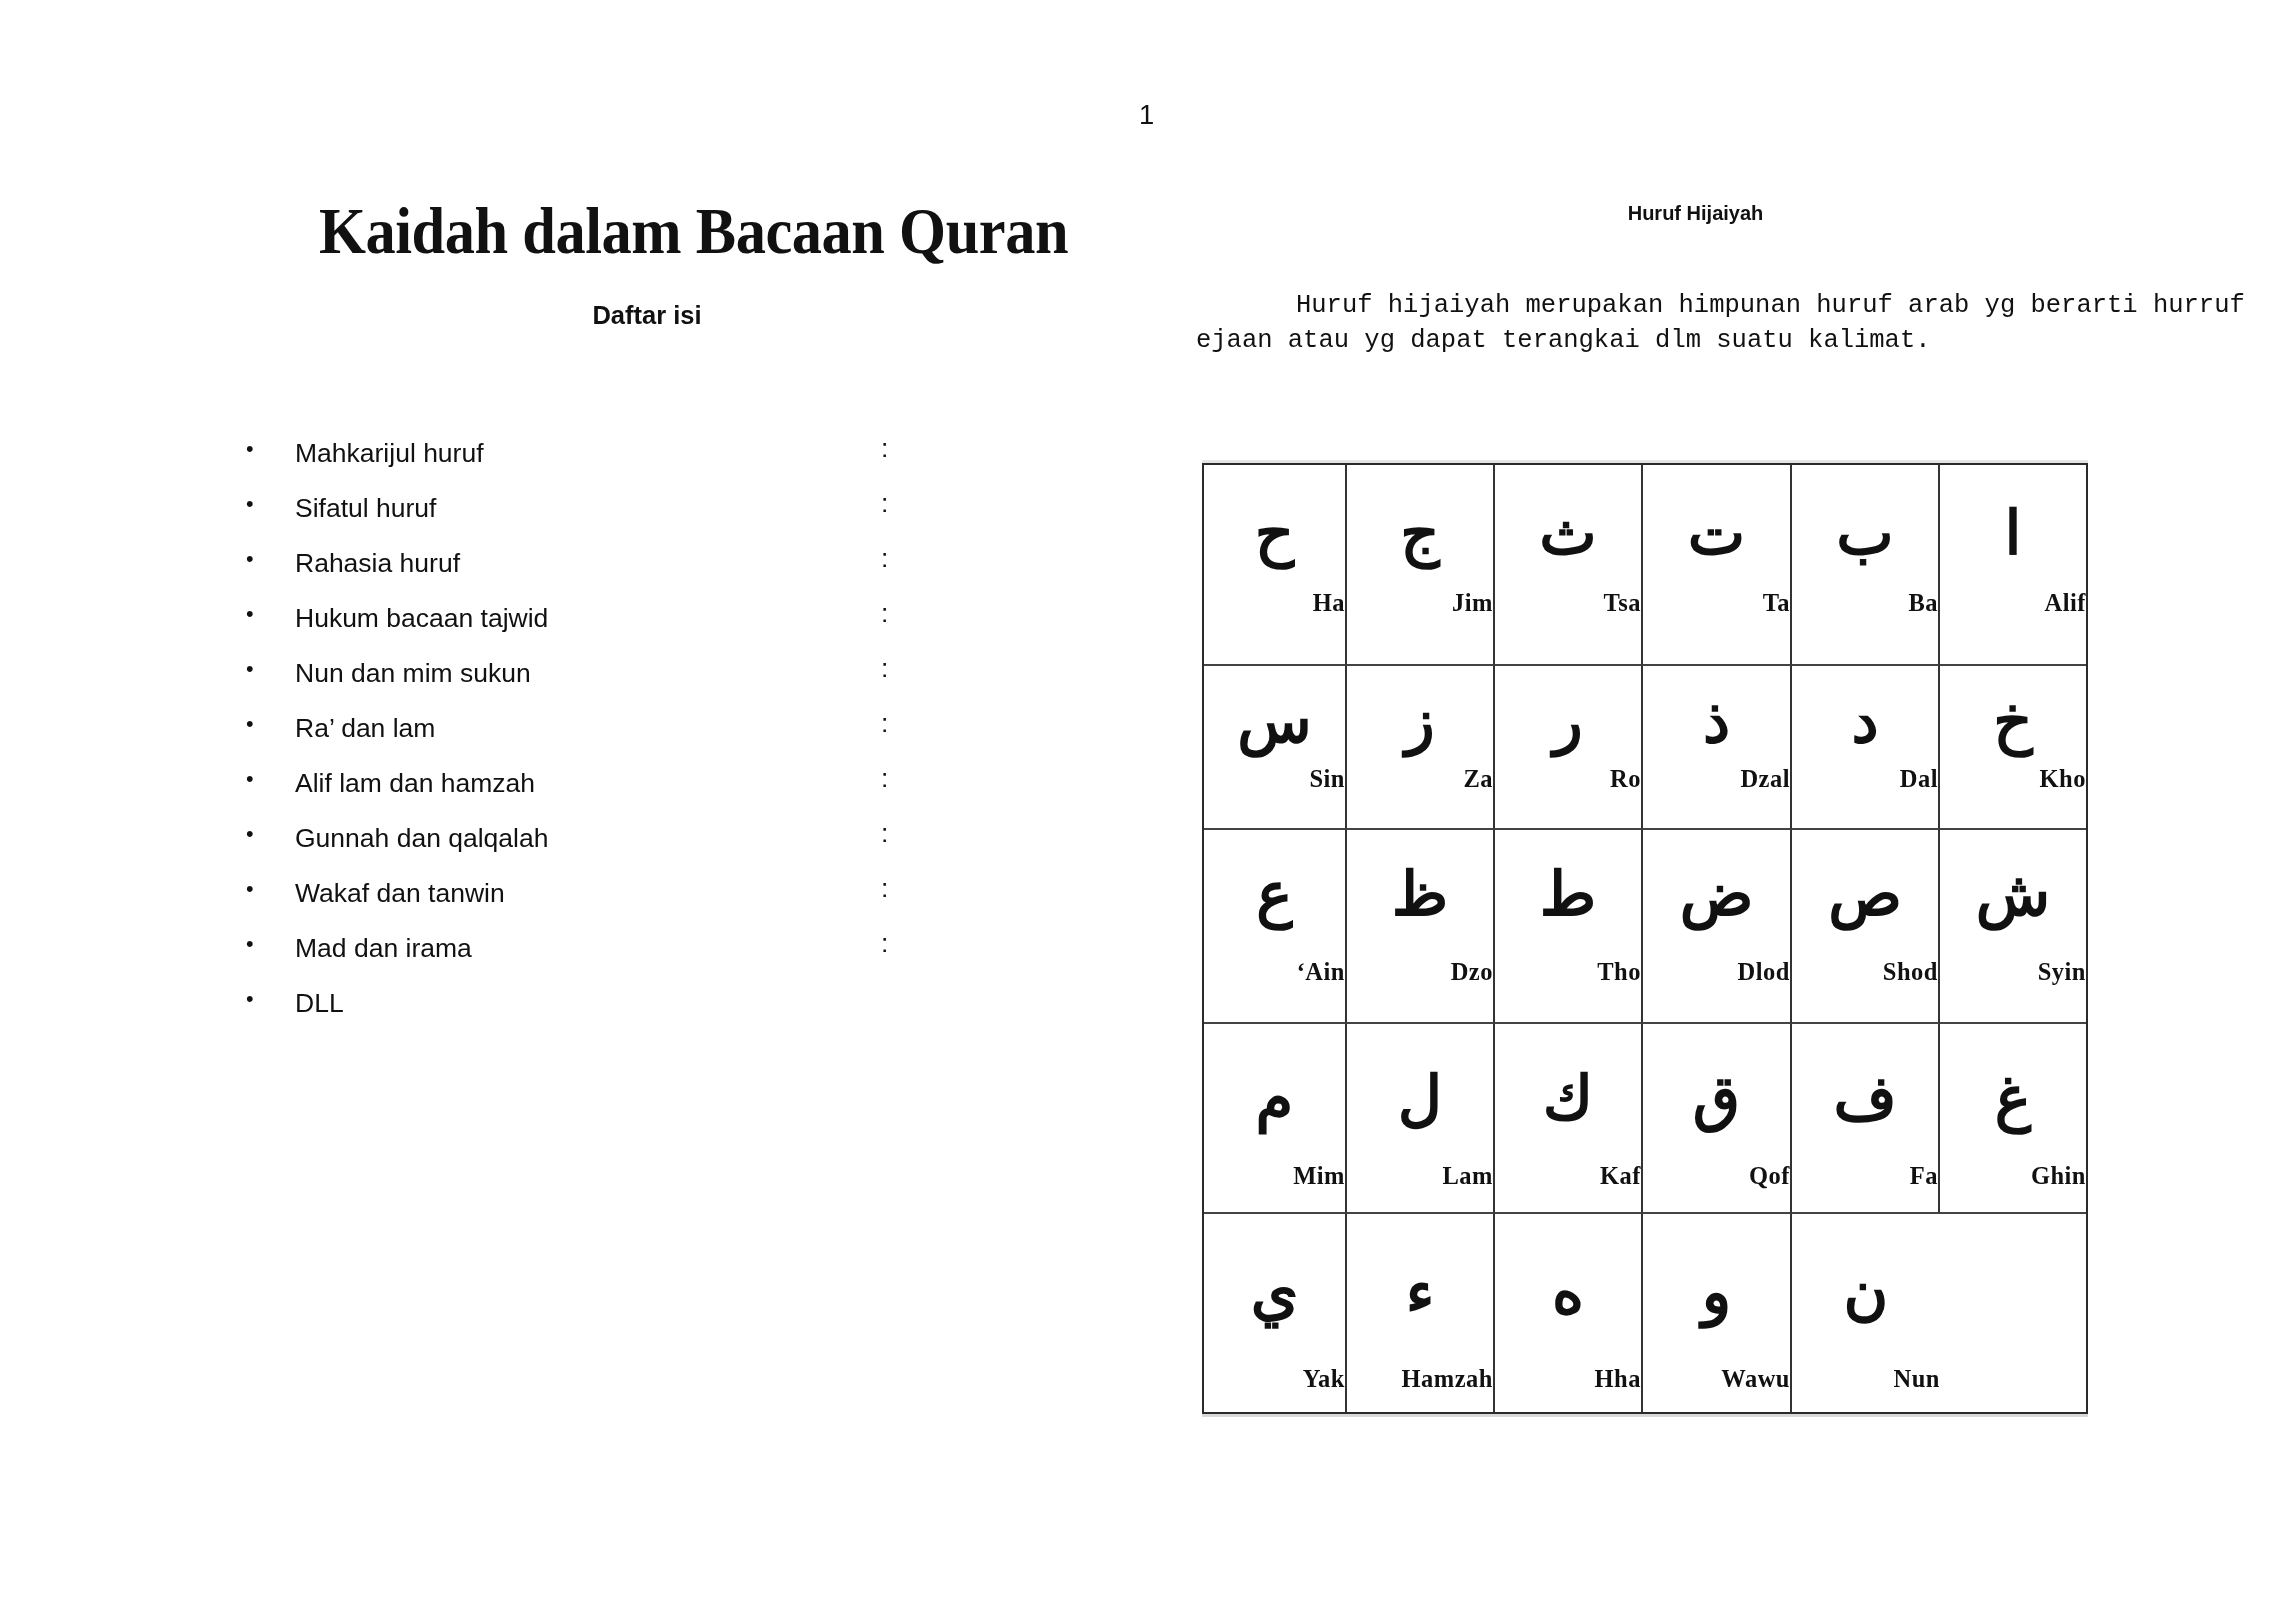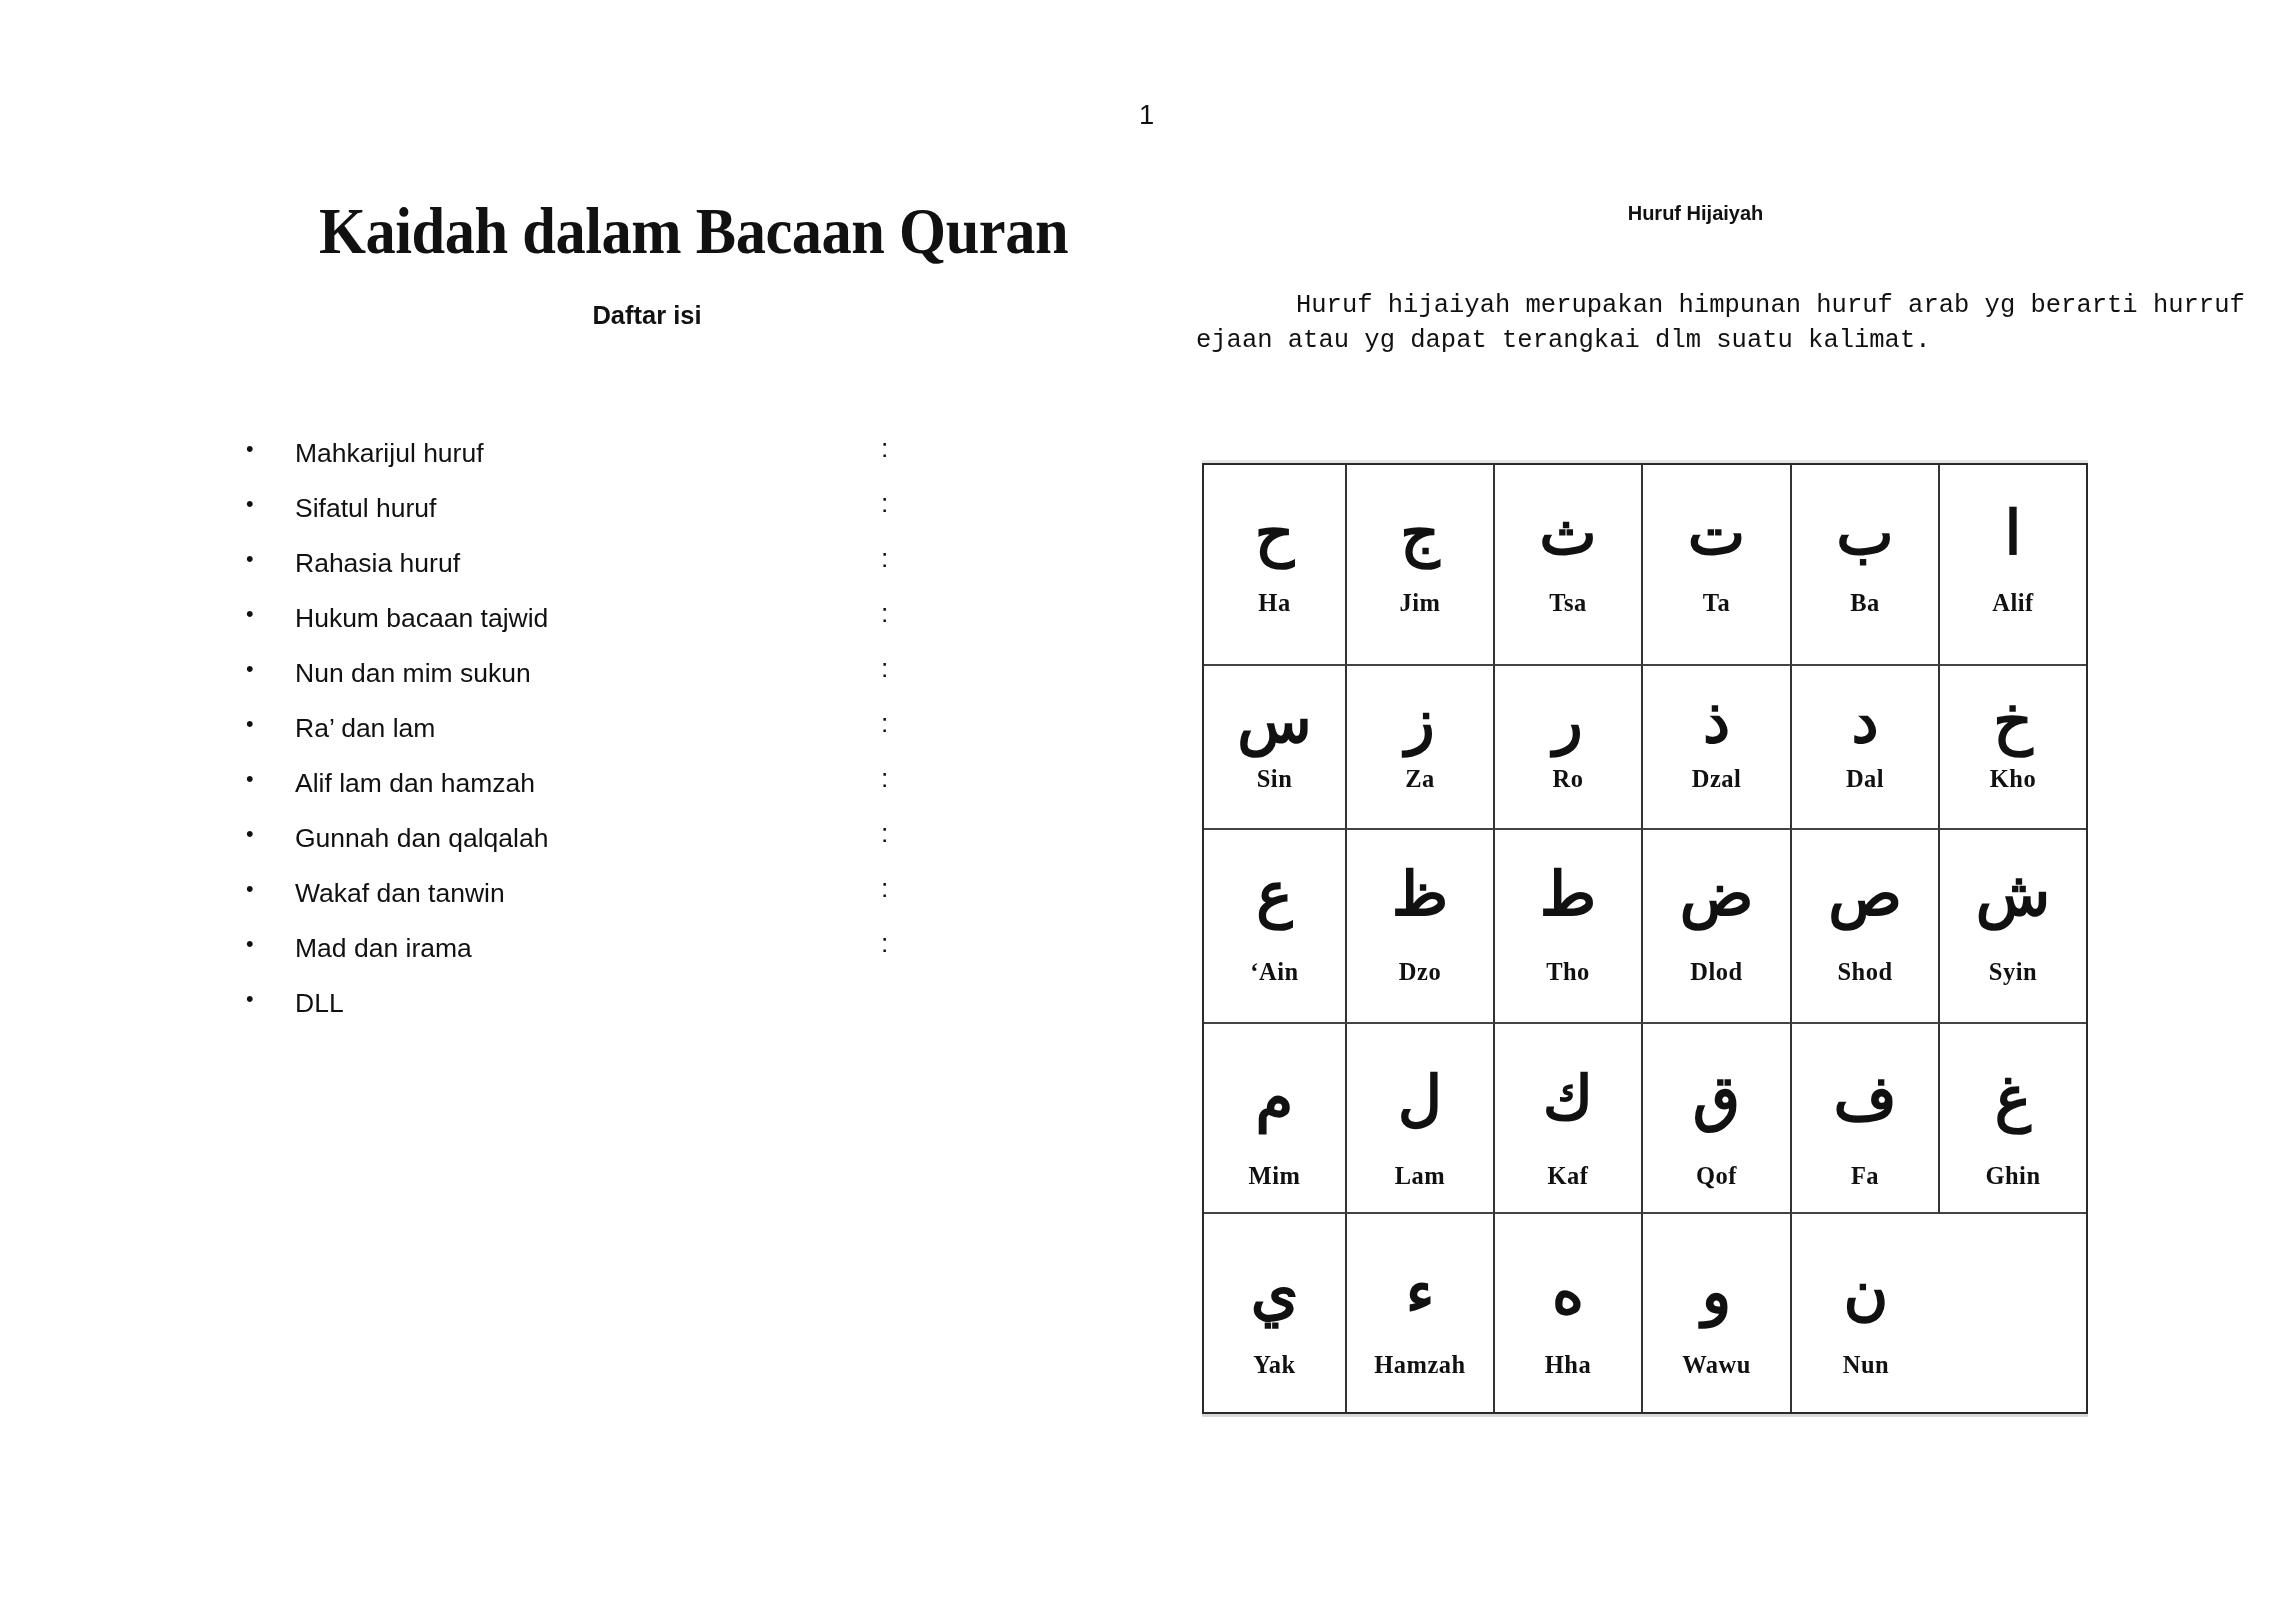--- a/index.html
+++ b/index.html
@@ -32,26 +32,26 @@
   .grid { position: absolute; left: 1202px; top: 463px; width: 886px; height: 951px;
           border: 2.9px solid #2a2a2a; box-sizing: border-box;
           display: grid;
           grid-template-columns: 143px 148px 148px 149px 148px 1fr;
           grid-template-rows: 201px 164px 194px 190px 1fr;
           box-shadow: 0 -2.9px 0 #e4e4e4, 0 2.9px 0 #d8d8d8; }
   .cell { position: relative; border-right: 2.9px solid #333; border-bottom: 2.9px solid #444; box-sizing: border-box; background: #fff; }
   .cell.last-col { border-right: none; }
   .cell.last-row { border-bottom: none; }
   .glyph { position: absolute; left: 0; right: 0; text-align: center; font-size: 61px; line-height: 71px; font-weight: bold; direction: rtl; }
-  .latin { position: absolute; left: 0; right: 0; text-align: center; font-size: 24.5px; line-height: 29px; font-weight: bold; letter-spacing: 0.5px; white-space: nowrap; }
+  .latin { position: absolute; left: 0; right: 0; text-align: right; font-size: 24.5px; line-height: 29px; font-weight: bold; letter-spacing: 0.5px; white-space: nowrap; }
   .r1 .glyph { top: 33px; } .r1 .latin { top: 123px; }
   .r2 .glyph { top: 19.6px; } .r2 .latin { top: 98px; }
   .r3 .glyph { top: 29px; } .r3 .latin { top: 127px; }
   .r4 .glyph { top: 39px; } .r4 .latin { top: 137px; }
-  .r5 .glyph { top: 43px; } .r5 .latin { top: 136px; }
+  .r5 .glyph { top: 43px; } .r5 .latin { top: 150px; }
 </style>
 </head>
 <body>
 
 <div class="page-number sans">1</div>
 
 <h1 class="title serif" style="margin:0;">Kaidah dalam Bacaan Quran</h1>
 
 <div class="toc-heading sans">Daftar isi</div>
 

